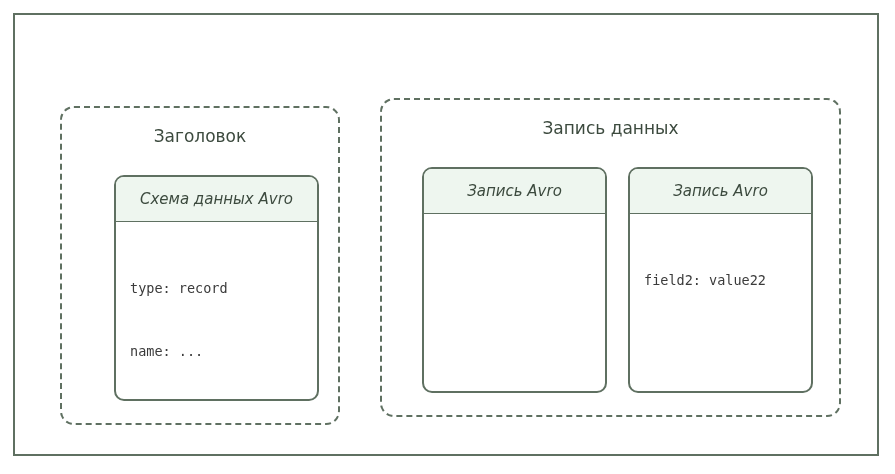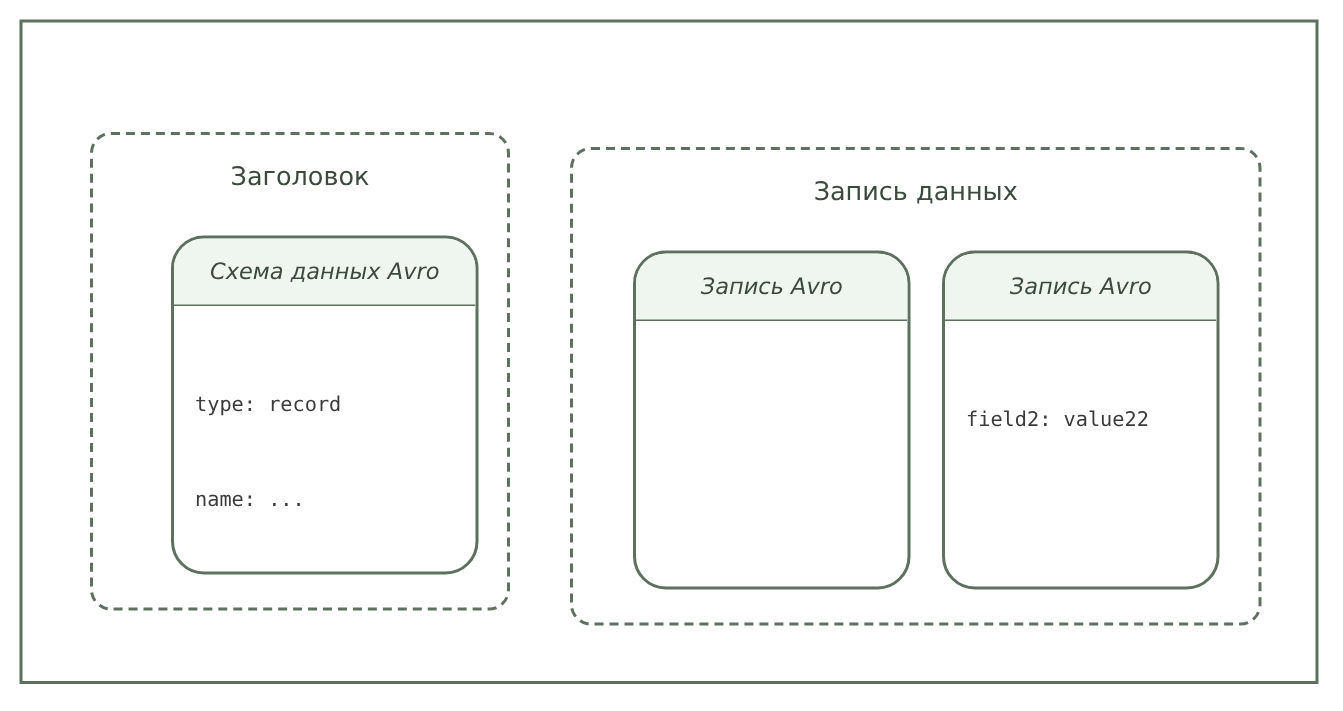--- a/index.html
+++ b/index.html
@@ -40,21 +40,21 @@
   
   .section {
     position: absolute;
     box-sizing: border-box;
     border: 2px dashed #5f7061;
     border-radius: 14px;
     background: transparent;
   }
   #section-header {
     left: 45px;
-    top: 73px;
+    top: 91px;
     width: 280px;
     height: 319px;
   }
   #section-datablocks {
     left: 365px;
     top: 83px;
     width: 461px;
     height: 319px;
   }
   .section-title {
@@ -65,21 +65,21 @@
     text-align: center;
     font-size: 17px;
     color: #3c4a3e;
   }
 
   
   .card {
     position: absolute;
     box-sizing: border-box;
     border: 2px solid #5f7061;
-    border-radius: 22px;
+    border-radius: 10px;
     background: #ffffff;
     overflow: hidden;
   }
   .card-head {
     box-sizing: border-box;
     height: 45px;
     background: #eef6ef;
     border-bottom: 1.5px solid #5f7061;
     display: flex;
     align-items: center;

